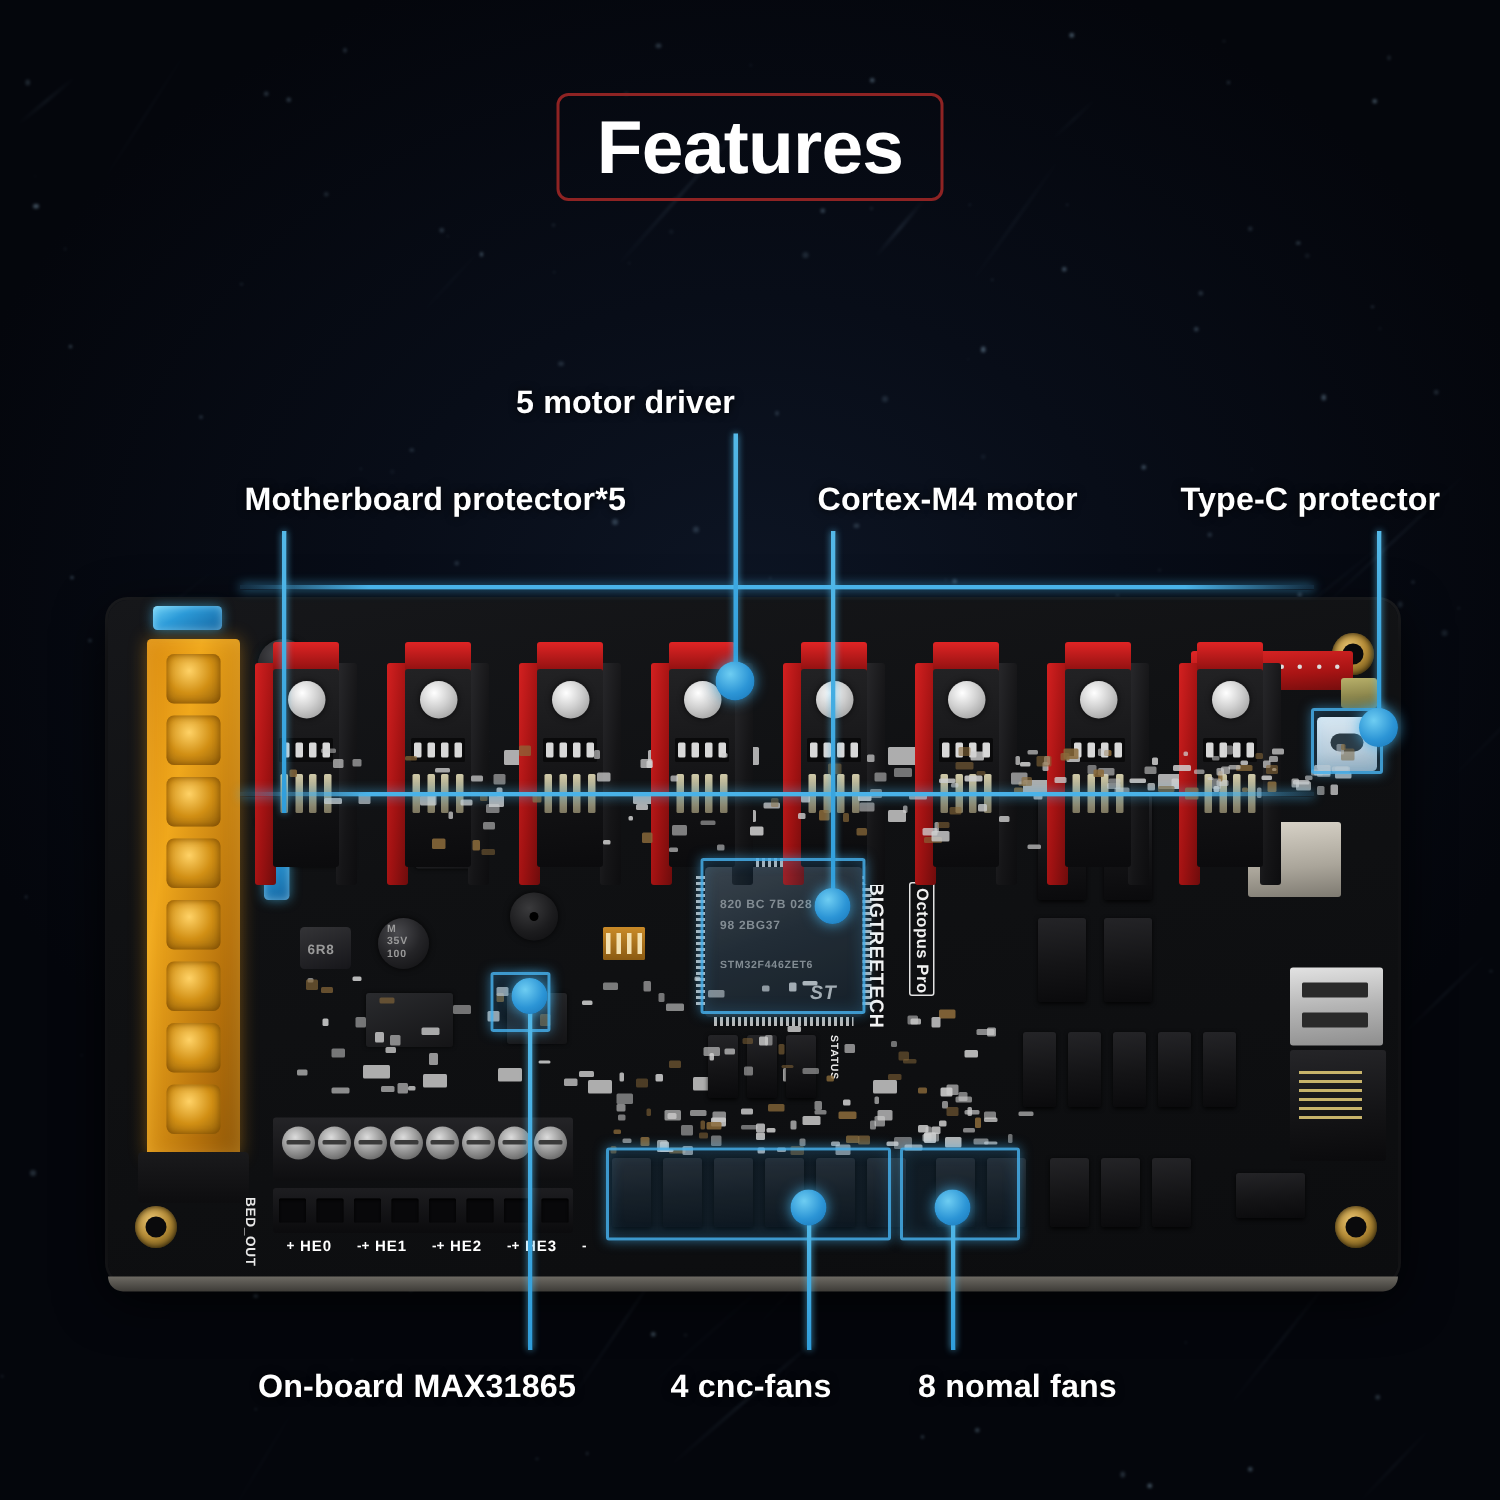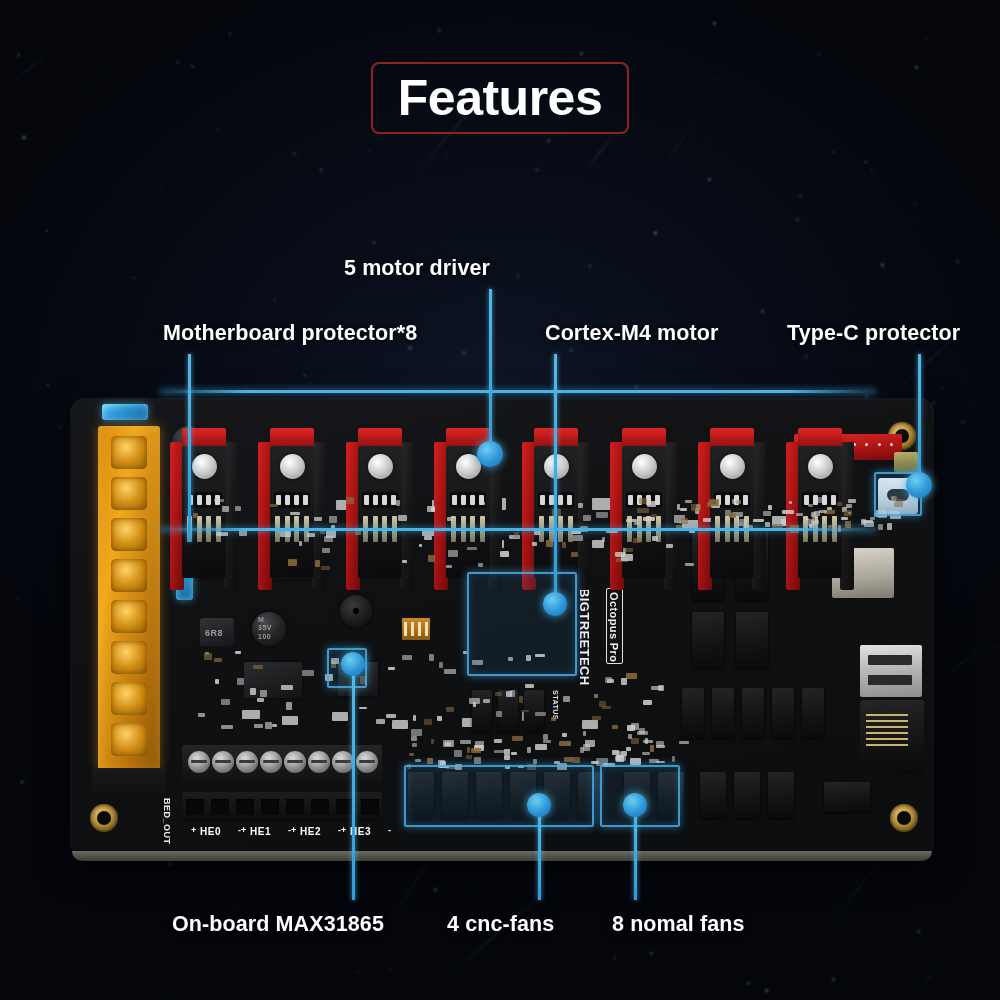--- a/index.html
+++ b/index.html
@@ -475,20 +475,30 @@
   <div id="term-base"></div>
 
   <div class="fuse horiz" style="left:30px;top:4px;"></div>
   <div class="fuse" style="left:104px;top:36px;height:52px;"></div>
   <div class="fuse" style="left:104px;top:96px;height:50px;"></div>
   <div class="fuse" style="left:104px;top:150px;height:50px;"></div>
 
   <div class="silk rot" style="left:100px;top:398px;">BED_OUT</div>
   <div class="silk rot" style="left:487px;top:290px;font-size:7px;">STATUS</div>
 
+  <div class="mcu">
+    <div class="mcu-pins" style="left:6px;top:-6px;width:93px;height:6px;"></div>
+    <div class="mcu-pins" style="left:6px;top:100px;width:93px;height:6px;"></div>
+    <div class="mcu-pins vert" style="left:-6px;top:6px;width:6px;height:88px;"></div>
+    <div class="mcu-pins vert" style="left:105px;top:6px;width:6px;height:88px;"></div>
+    <div class="silk" style="left:10px;top:20px;color:#8c8c8c;font-size:8px;">820  BC 7B 028</div>
+    <div class="silk" style="left:10px;top:34px;color:#8c8c8c;font-size:8px;">98 2BG37  </div>
+    <div class="silk" style="left:10px;top:62px;color:#8c8c8c;font-size:7px;">STM32F446ZET6</div>
+    <div class="silk" style="left:70px;top:76px;color:#b0b0b0;font-size:13px;font-style:italic;">ST</div>
+  </div>
 
   <div class="brand" style="left:520px;top:188px;">BIGTREETECH</div>
   <div class="brand-box" style="left:534px;top:188px;width:17px;height:76px;">
     <div class="brand" style="left:13px;top:3px;font-size:11px;">Octopus Pro</div>
   </div>
 
   <div class="ecap" style="left:100px;top:26px;width:34px;height:34px;"></div>
   <div class="ecap" style="left:180px;top:212px;width:34px;height:34px;"></div>
   <div class="inductor" style="left:128px;top:218px;width:34px;height:28px;"></div>
   <div class="silk" style="left:133px;top:228px;color:#9a9a9a;">6R8</div>
@@ -1083,18 +1093,18 @@
 <div class="leader" style="left:634px;top:810px;height:90px;"></div>
 
 <div class="dot" style="left:477px;top:441px;width:26px;height:26px;"></div>
 <div class="dot" style="left:543px;top:592px;width:24px;height:24px;"></div>
 <div class="dot" style="left:906px;top:472px;width:26px;height:26px;"></div>
 <div class="dot" style="left:341px;top:652px;width:24px;height:24px;"></div>
 <div class="dot" style="left:527px;top:793px;width:24px;height:24px;"></div>
 <div class="dot" style="left:623px;top:793px;width:24px;height:24px;"></div>
 
 <div class="callout-label" style="left:344px;top:256px;">5 motor driver</div>
-<div class="callout-label" style="left:163px;top:321px;">Motherboard protector*8</div>
+<div class="callout-label" style="left:163px;top:321px;">Motherboard protector*5</div>
 <div class="callout-label" style="left:545px;top:321px;">Cortex-M4 motor</div>
 <div class="callout-label" style="left:787px;top:321px;">Type-C protector</div>
 <div class="callout-label" style="left:172px;top:912px;">On-board MAX31865</div>
 <div class="callout-label" style="left:447px;top:912px;">4 cnc-fans</div>
 <div class="callout-label" style="left:612px;top:912px;">8 nomal fans</div>
 
 </body></html>

